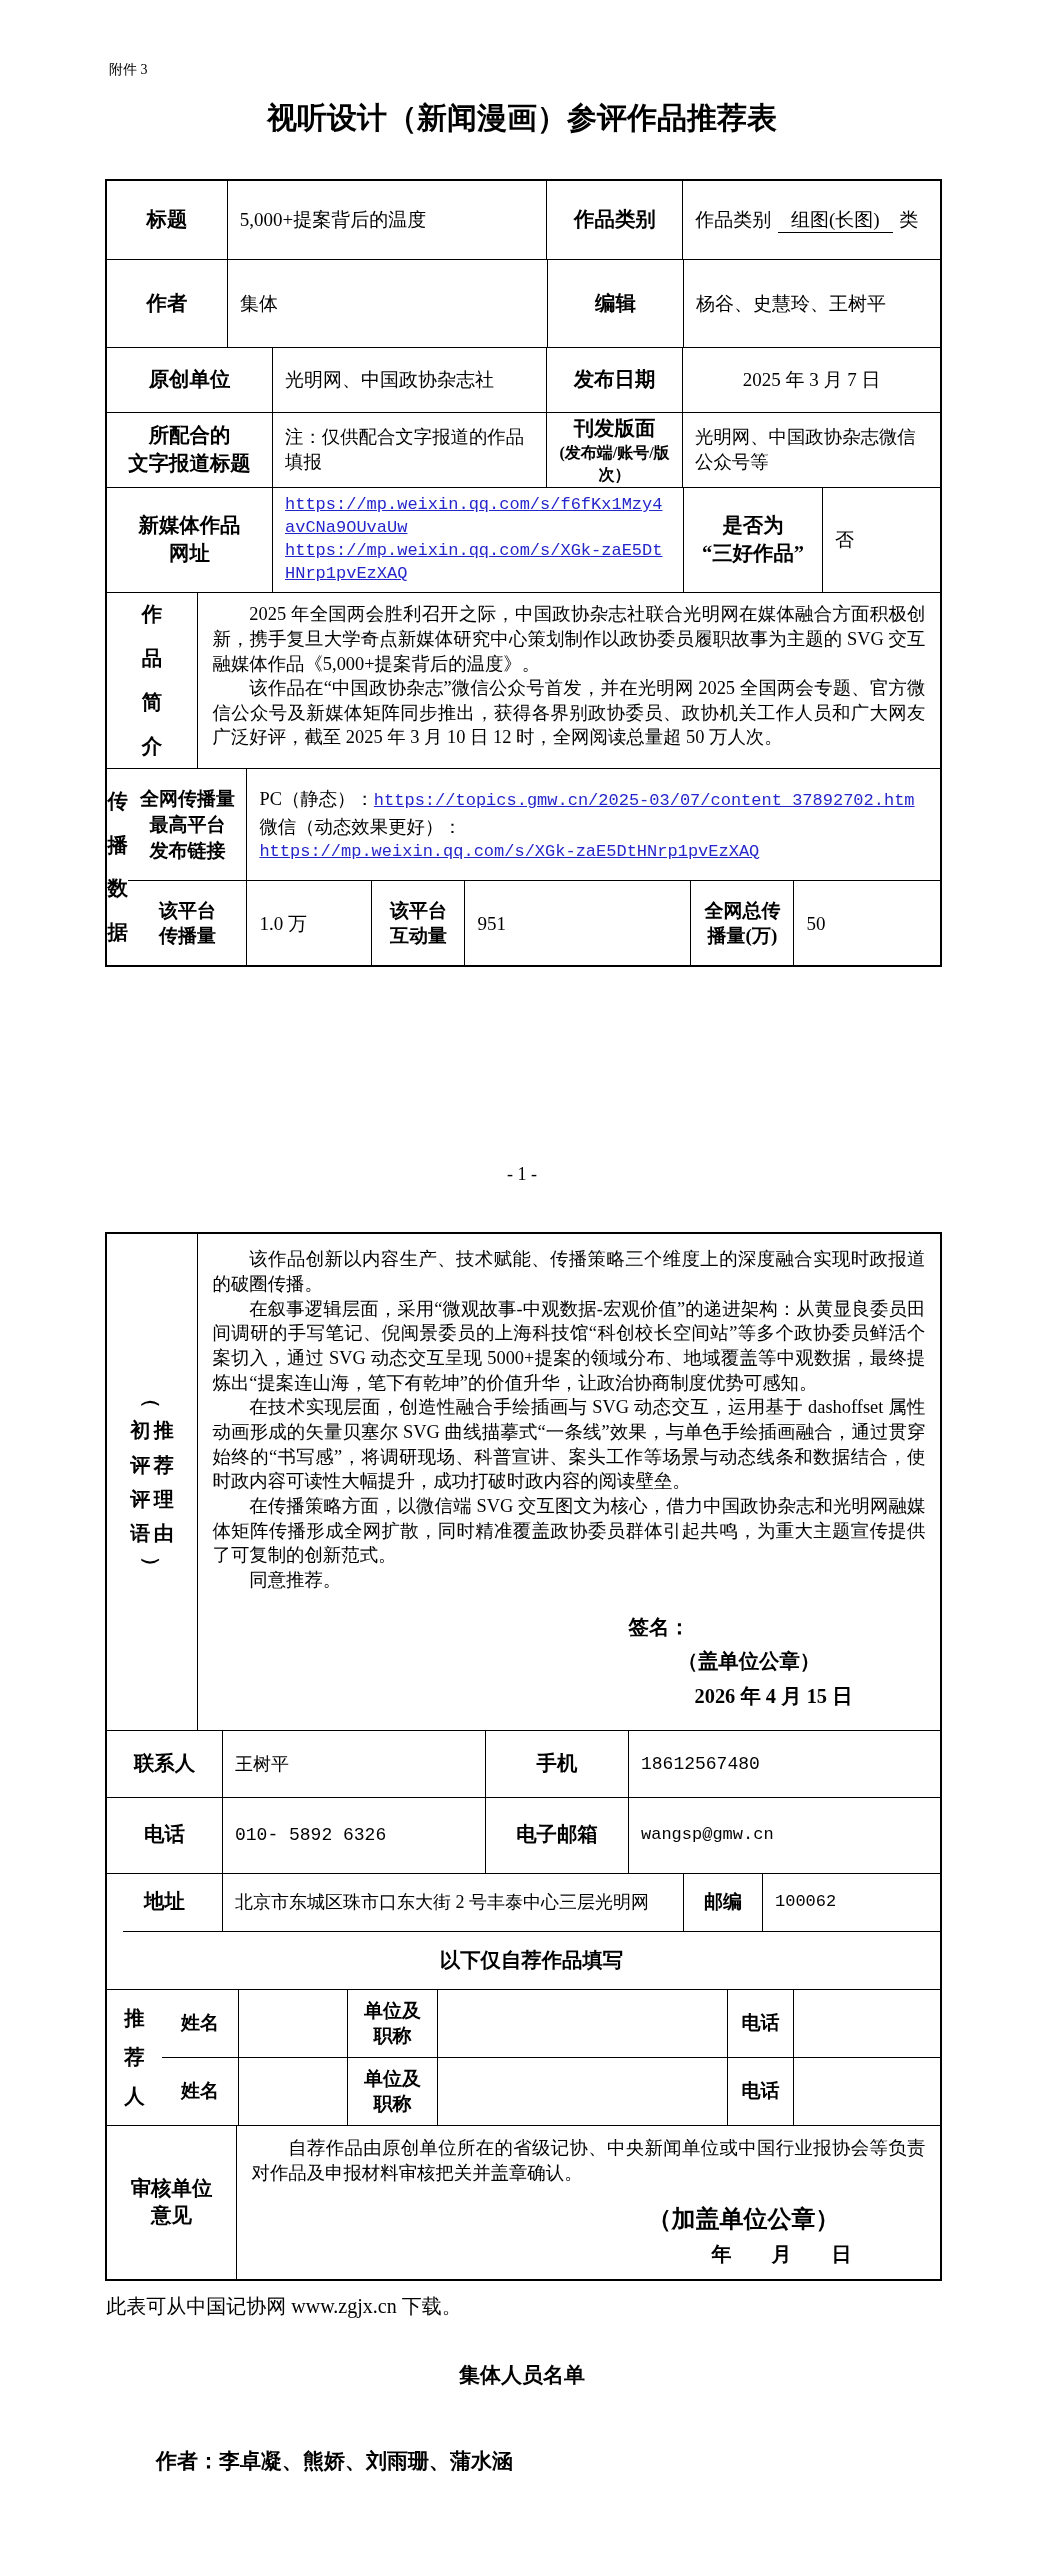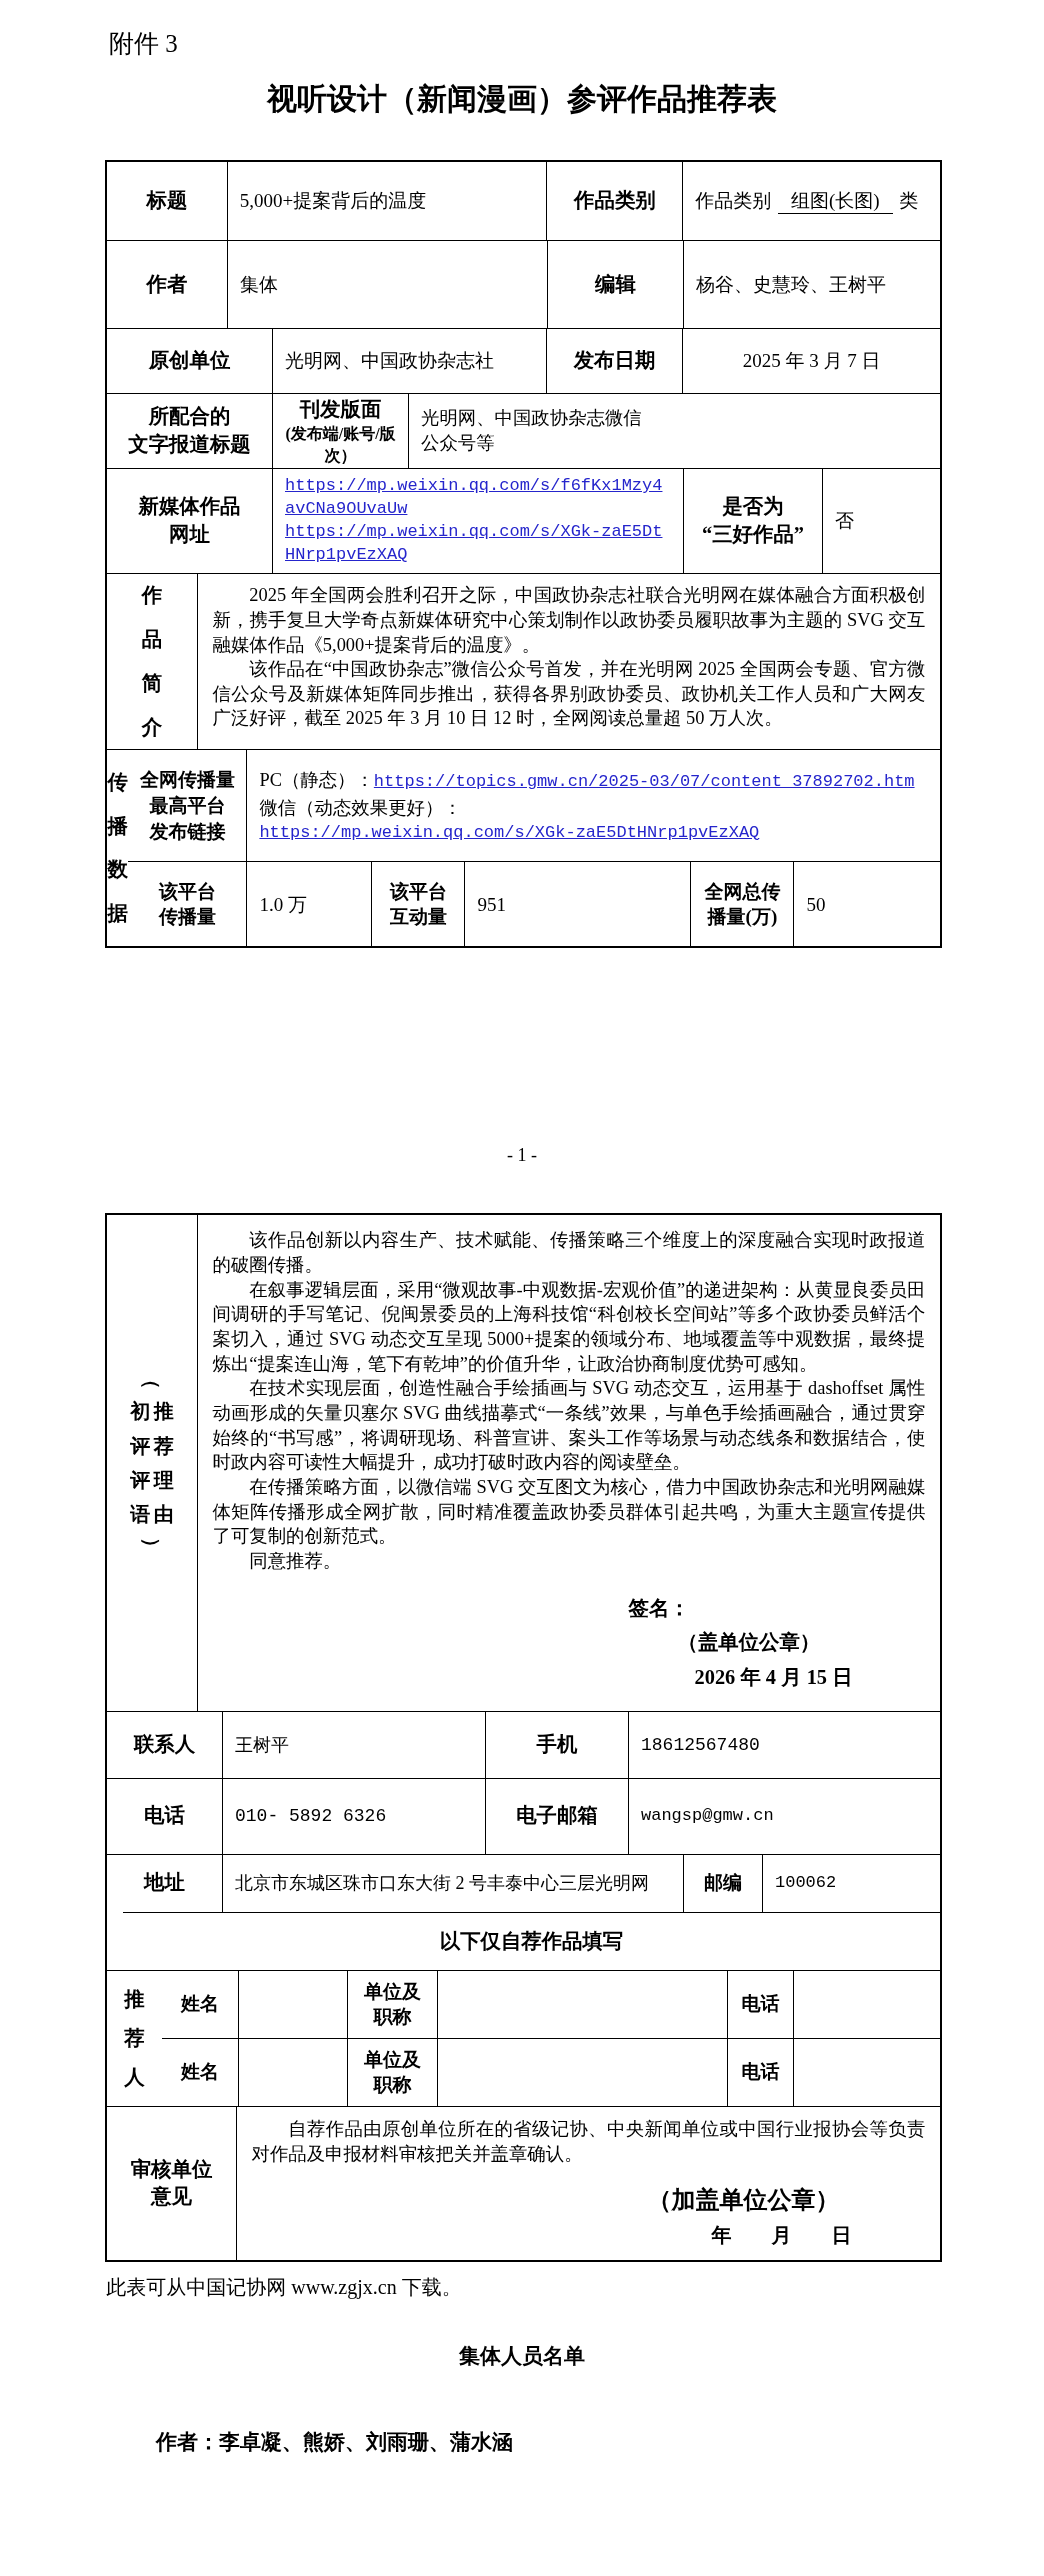--- a/index.html
+++ b/index.html
@@ -2,21 +2,21 @@
 <html style="--link: #2525cc;font-size:10.5px"><head>
 <meta charset="utf-8">
 <style>
   :root{ --link:#2525cc; }
   html,body{margin:0;padding:0;}
   body{
     width:1044px;height:2576px;overflow:hidden;background:#ffffff;color:#000;
     font-family:"Liberation Serif","DejaVu Serif",serif;
   }
   .page{padding:0 105px;}
-  .attachment{font-size:25px;padding-top:27px;margin-left:4px;}
+  .attachment{font-size:14px;padding-top:61px;margin-left:4px;}
   .doc-title{font-size:30px;font-weight:bold;text-align:center;margin-top:20px;line-height:38px;}
   .tbl{width:833px;border:2px solid #000;margin:42px auto 0 auto;}
   .tbl2{margin-top:0;}
   .tr{display:flex;border-top:1.3px solid #000;align-items:stretch;}
   .tbl > .tr:first-child{border-top:none;}
   .td{border-left:1.3px solid #000;box-sizing:border-box;display:flex;flex-direction:column;justify-content:center;}
   .tr > .td:first-child{border-left:none;}
   .lab{align-items:center;text-align:center;font-weight:bold;font-size:20.4px;white-space:pre-line;line-height:1.35;}
   .lab .sub{font-size:16px;font-weight:bold;}
   .val{padding:5.3px 12px;font-size:19px;line-height:1.35;}
@@ -90,20 +90,23 @@
       </div>
       <div class="td lab" style="width:136px;">发布日期</div>
       <div class="td val vcenter" style="width:258px;">
         <span>2025 年 3 月 7 日</span>
       </div>
     </div>
 
     <div class="tr" style="min-height:74px;">
       <div class="td lab" style="width:165px;">所配合的
 文字报道标题</div>
+      <div class="td val" style="width:274px;font-size:18.4px;">
+        <span>注：仅供配合文字报道的作品填报</span>
+      </div>
       <div class="td lab" style="width:136px;">
         <span>刊发版面</span>
         <span class="sub">(发布端/账号/版次）</span>
       </div>
       <div class="td val" style="width:258px;font-size:18.4px;">
         <span>光明网、中国政协杂志微信公众号等</span>
       </div>
     </div>
 
     <div class="tr" style="min-height:104px;">

